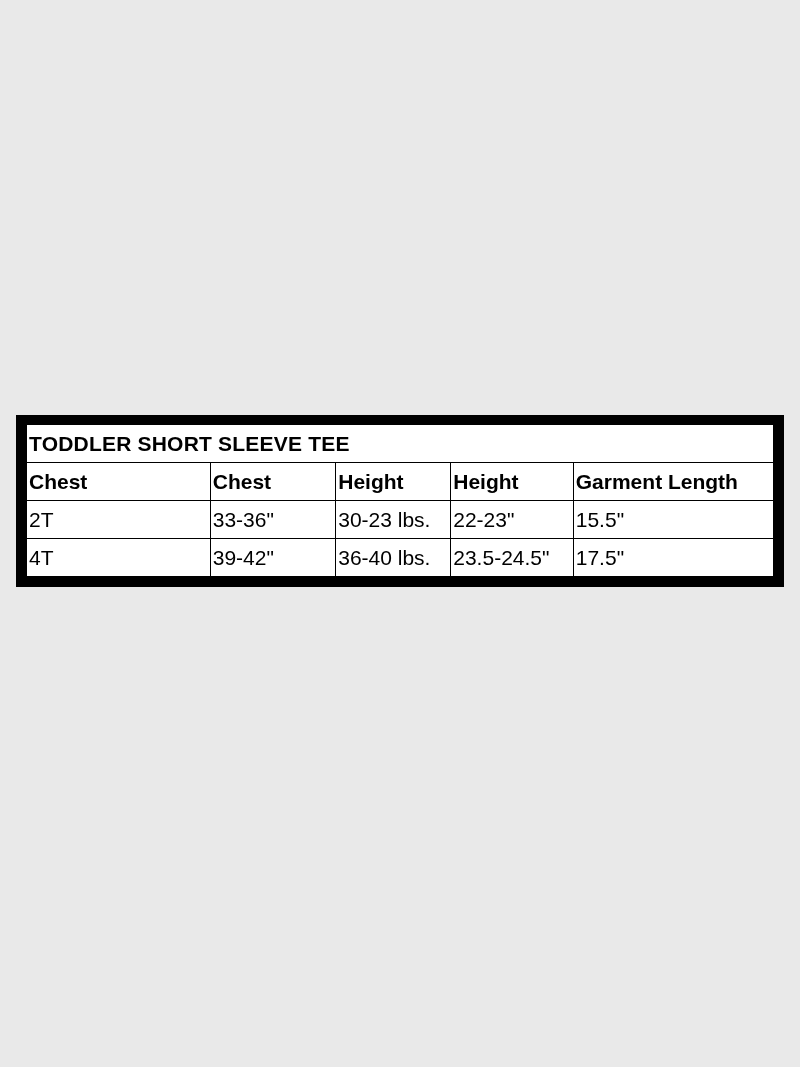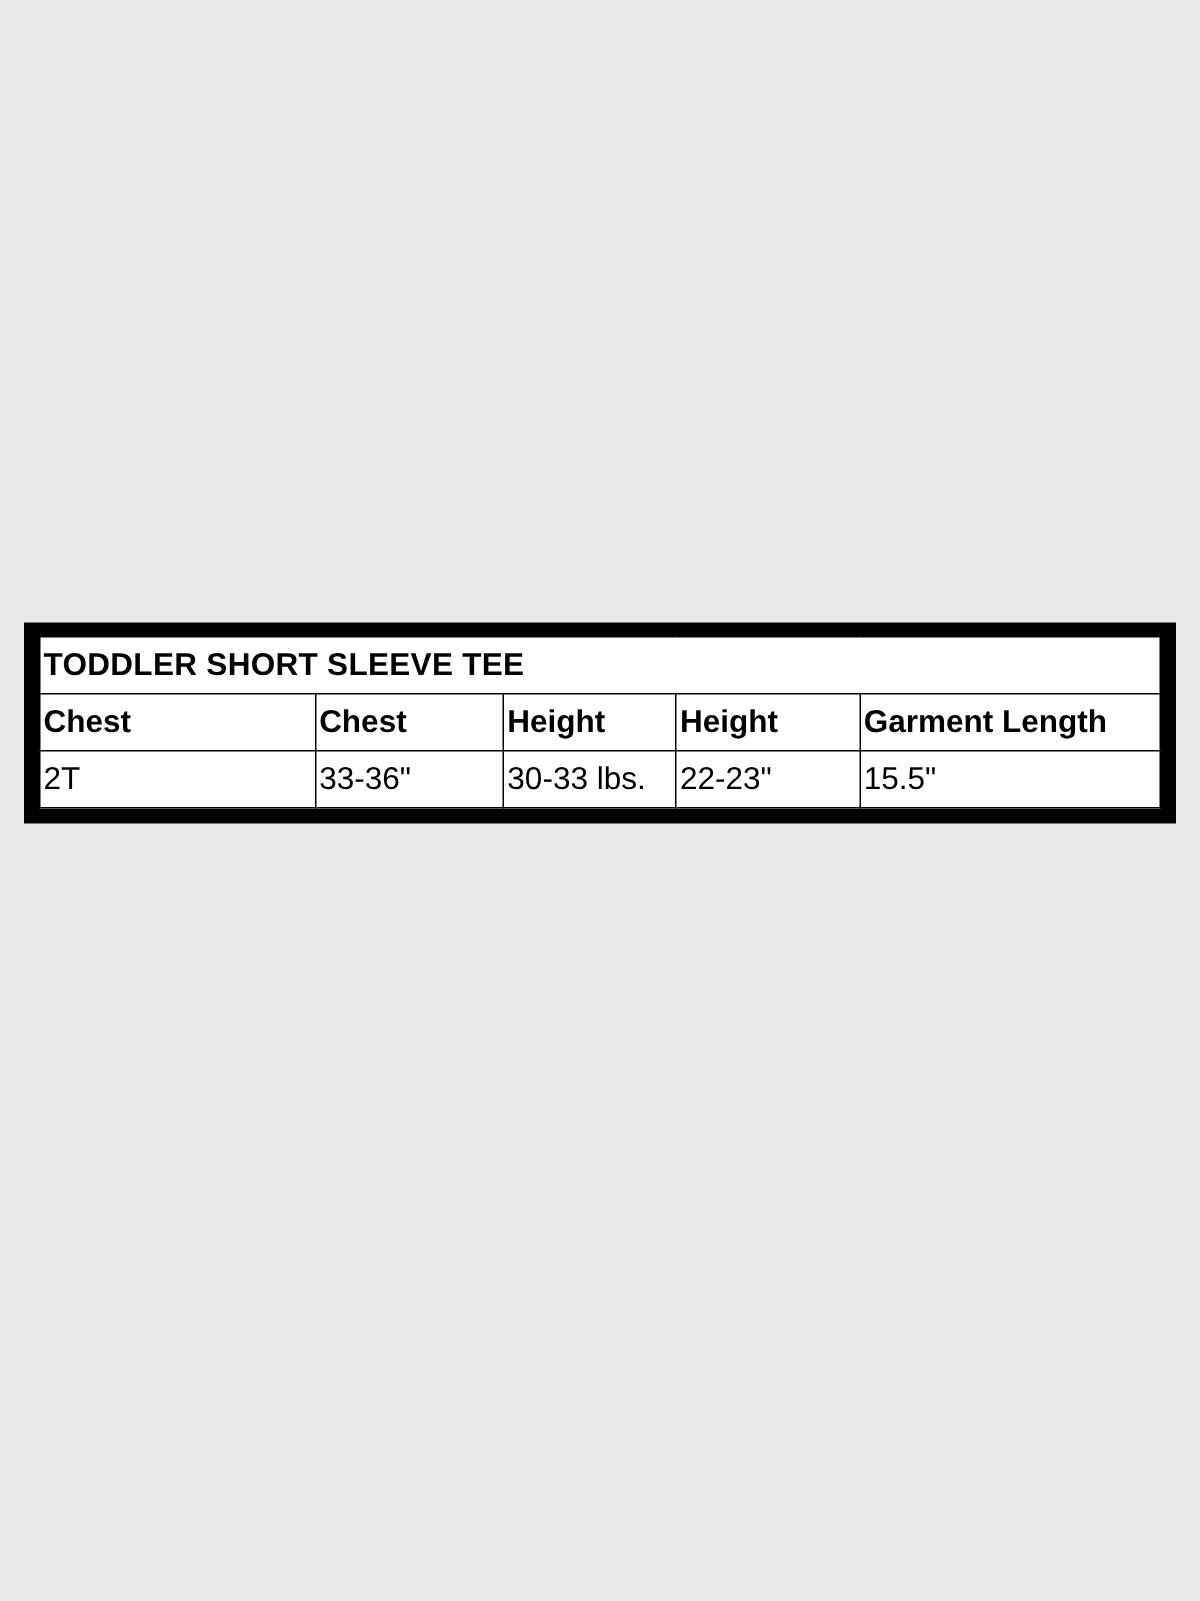--- a/index.html
+++ b/index.html
@@ -82,19 +82,26 @@
       <tr>
         <td class="header-cell">Chest</td>
         <td class="header-cell">Chest</td>
         <td class="header-cell">Height</td>
         <td class="header-cell">Height</td>
         <td class="header-cell">Garment Length</td>
       </tr>
       <tr>
         <td>2T</td>
         <td>33-36"</td>
-        <td>30-33 lbs.</td>
+        <td>30-23 lbs.</td>
         <td>22-23"</td>
         <td>15.5"</td>
+      </tr>
+      <tr>
+        <td>4T</td>
+        <td>39-42"</td>
+        <td>36-40 lbs.</td>
+        <td>23.5-24.5"</td>
+        <td>17.5"</td>
       </tr>
     </tbody>
   </table>
 </div>
 
 </body></html>

